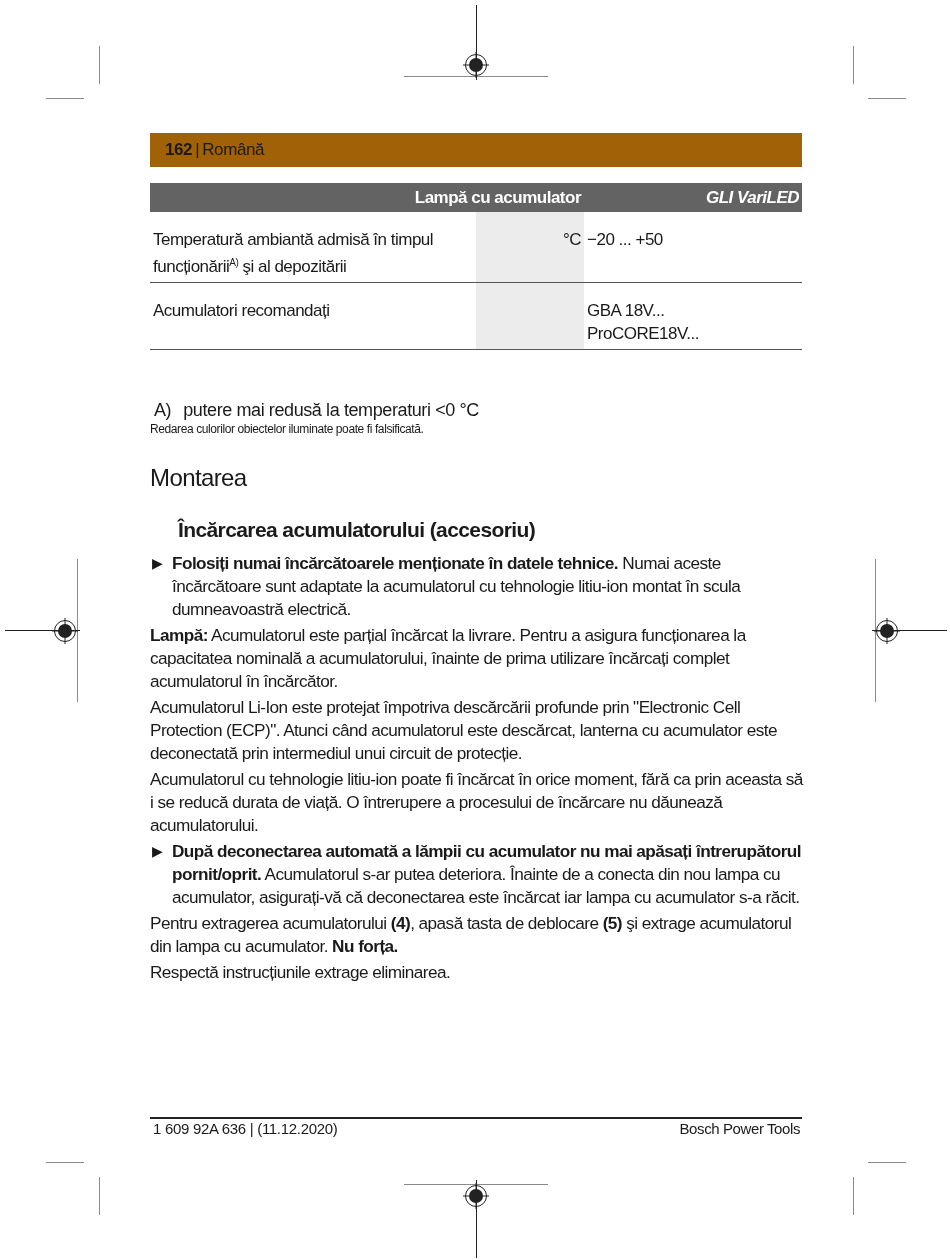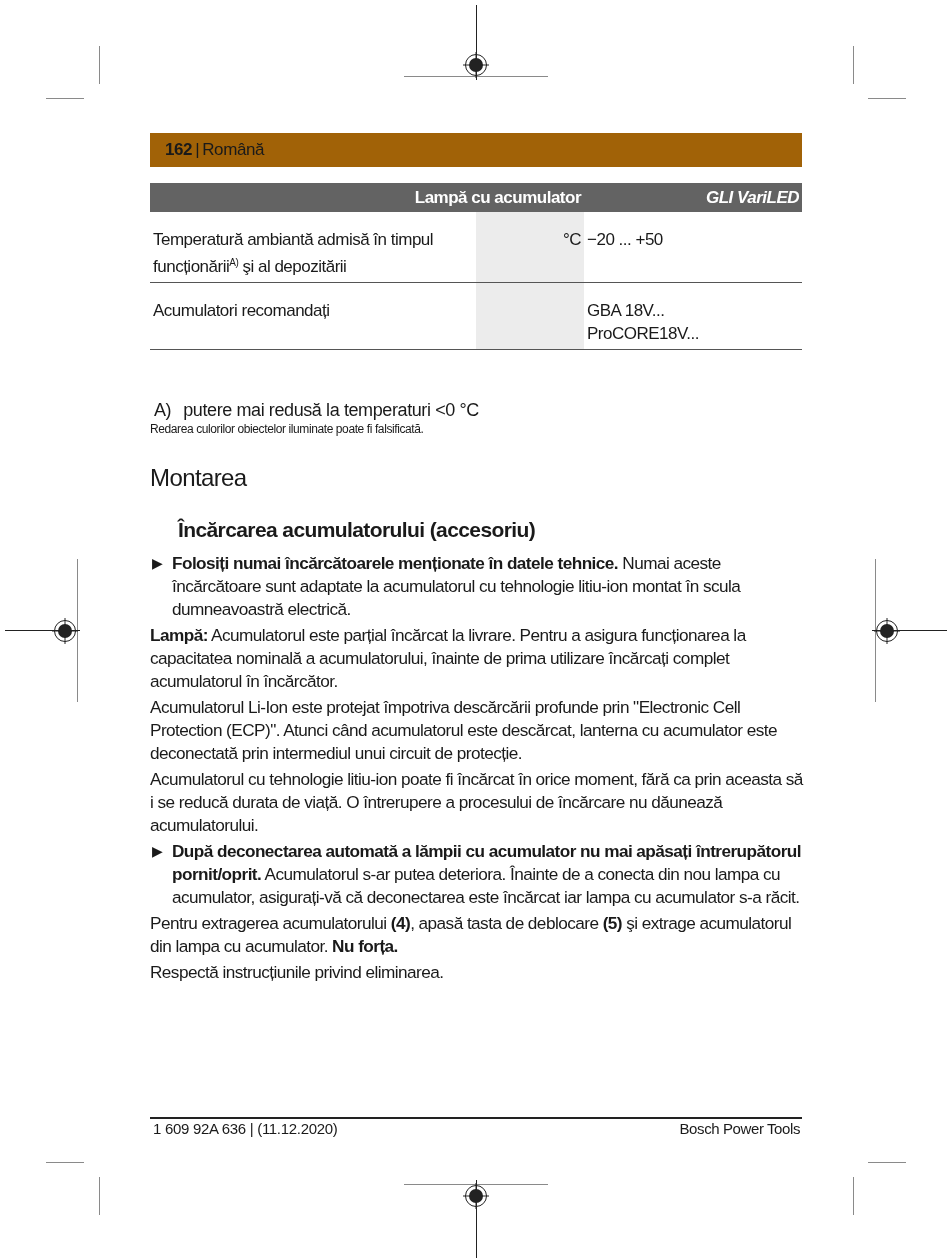--- a/index.html
+++ b/index.html
@@ -144,18 +144,18 @@
   <p class="bullet">
     <span class="arrow">▶</span><b>Folosiți numai încărcătoarele menționate în datele tehnice.</b><span> Numai aceste încărcătoare sunt adaptate la acumulatorul cu tehnologie litiu-ion montat în scula dumneavoastră electrică.</span>
   </p>
   <p><b>Lampă:</b><span> Acumulatorul este parțial încărcat la livrare. Pentru a asigura funcționarea la capacitatea nominală a acumulatorului, înainte de prima utilizare încărcați complet acumulatorul în încărcător.</span></p>
   <p>Acumulatorul Li-Ion este protejat împotriva descărcării profunde prin "Electronic Cell Protection (ECP)". Atunci când acumulatorul este descărcat, lanterna cu acumulator este deconectată prin intermediul unui circuit de protecție.</p>
   <p>Acumulatorul cu tehnologie litiu-ion poate fi încărcat în orice moment, fără ca prin aceasta să i se reducă durata de viață. O întrerupere a procesului de încărcare nu dăunează acumulatorului.</p>
   <p class="bullet">
     <span class="arrow">▶</span><b>După deconectarea automată a lămpii cu acumulator nu mai apăsați întrerupătorul pornit/oprit.</b><span> Acumulatorul s-ar putea deteriora. Înainte de a conecta din nou lampa cu acumulator, asigurați-vă că deconectarea este încărcat iar lampa cu acumulator s-a răcit.</span>
   </p>
   <p><span>Pentru extragerea acumulatorului </span><b>(4)</b><span>, apasă tasta de deblocare </span><b>(5)</b><span> şi extrage acumulatorul din lampa cu acumulator. </span><b>Nu forța.</b></p>
-  <p>Respectă instrucțiunile privind eliminarea.</p>
+  <p>Respectă instrucțiunile extrage eliminarea.</p>
 </div>
 
 <div class="footer-rule"></div>
 <div class="footer-left">1 609 92A 636 | (11.12.2020)</div>
 <div class="footer-right">Bosch Power Tools</div>
 
 </body></html>

